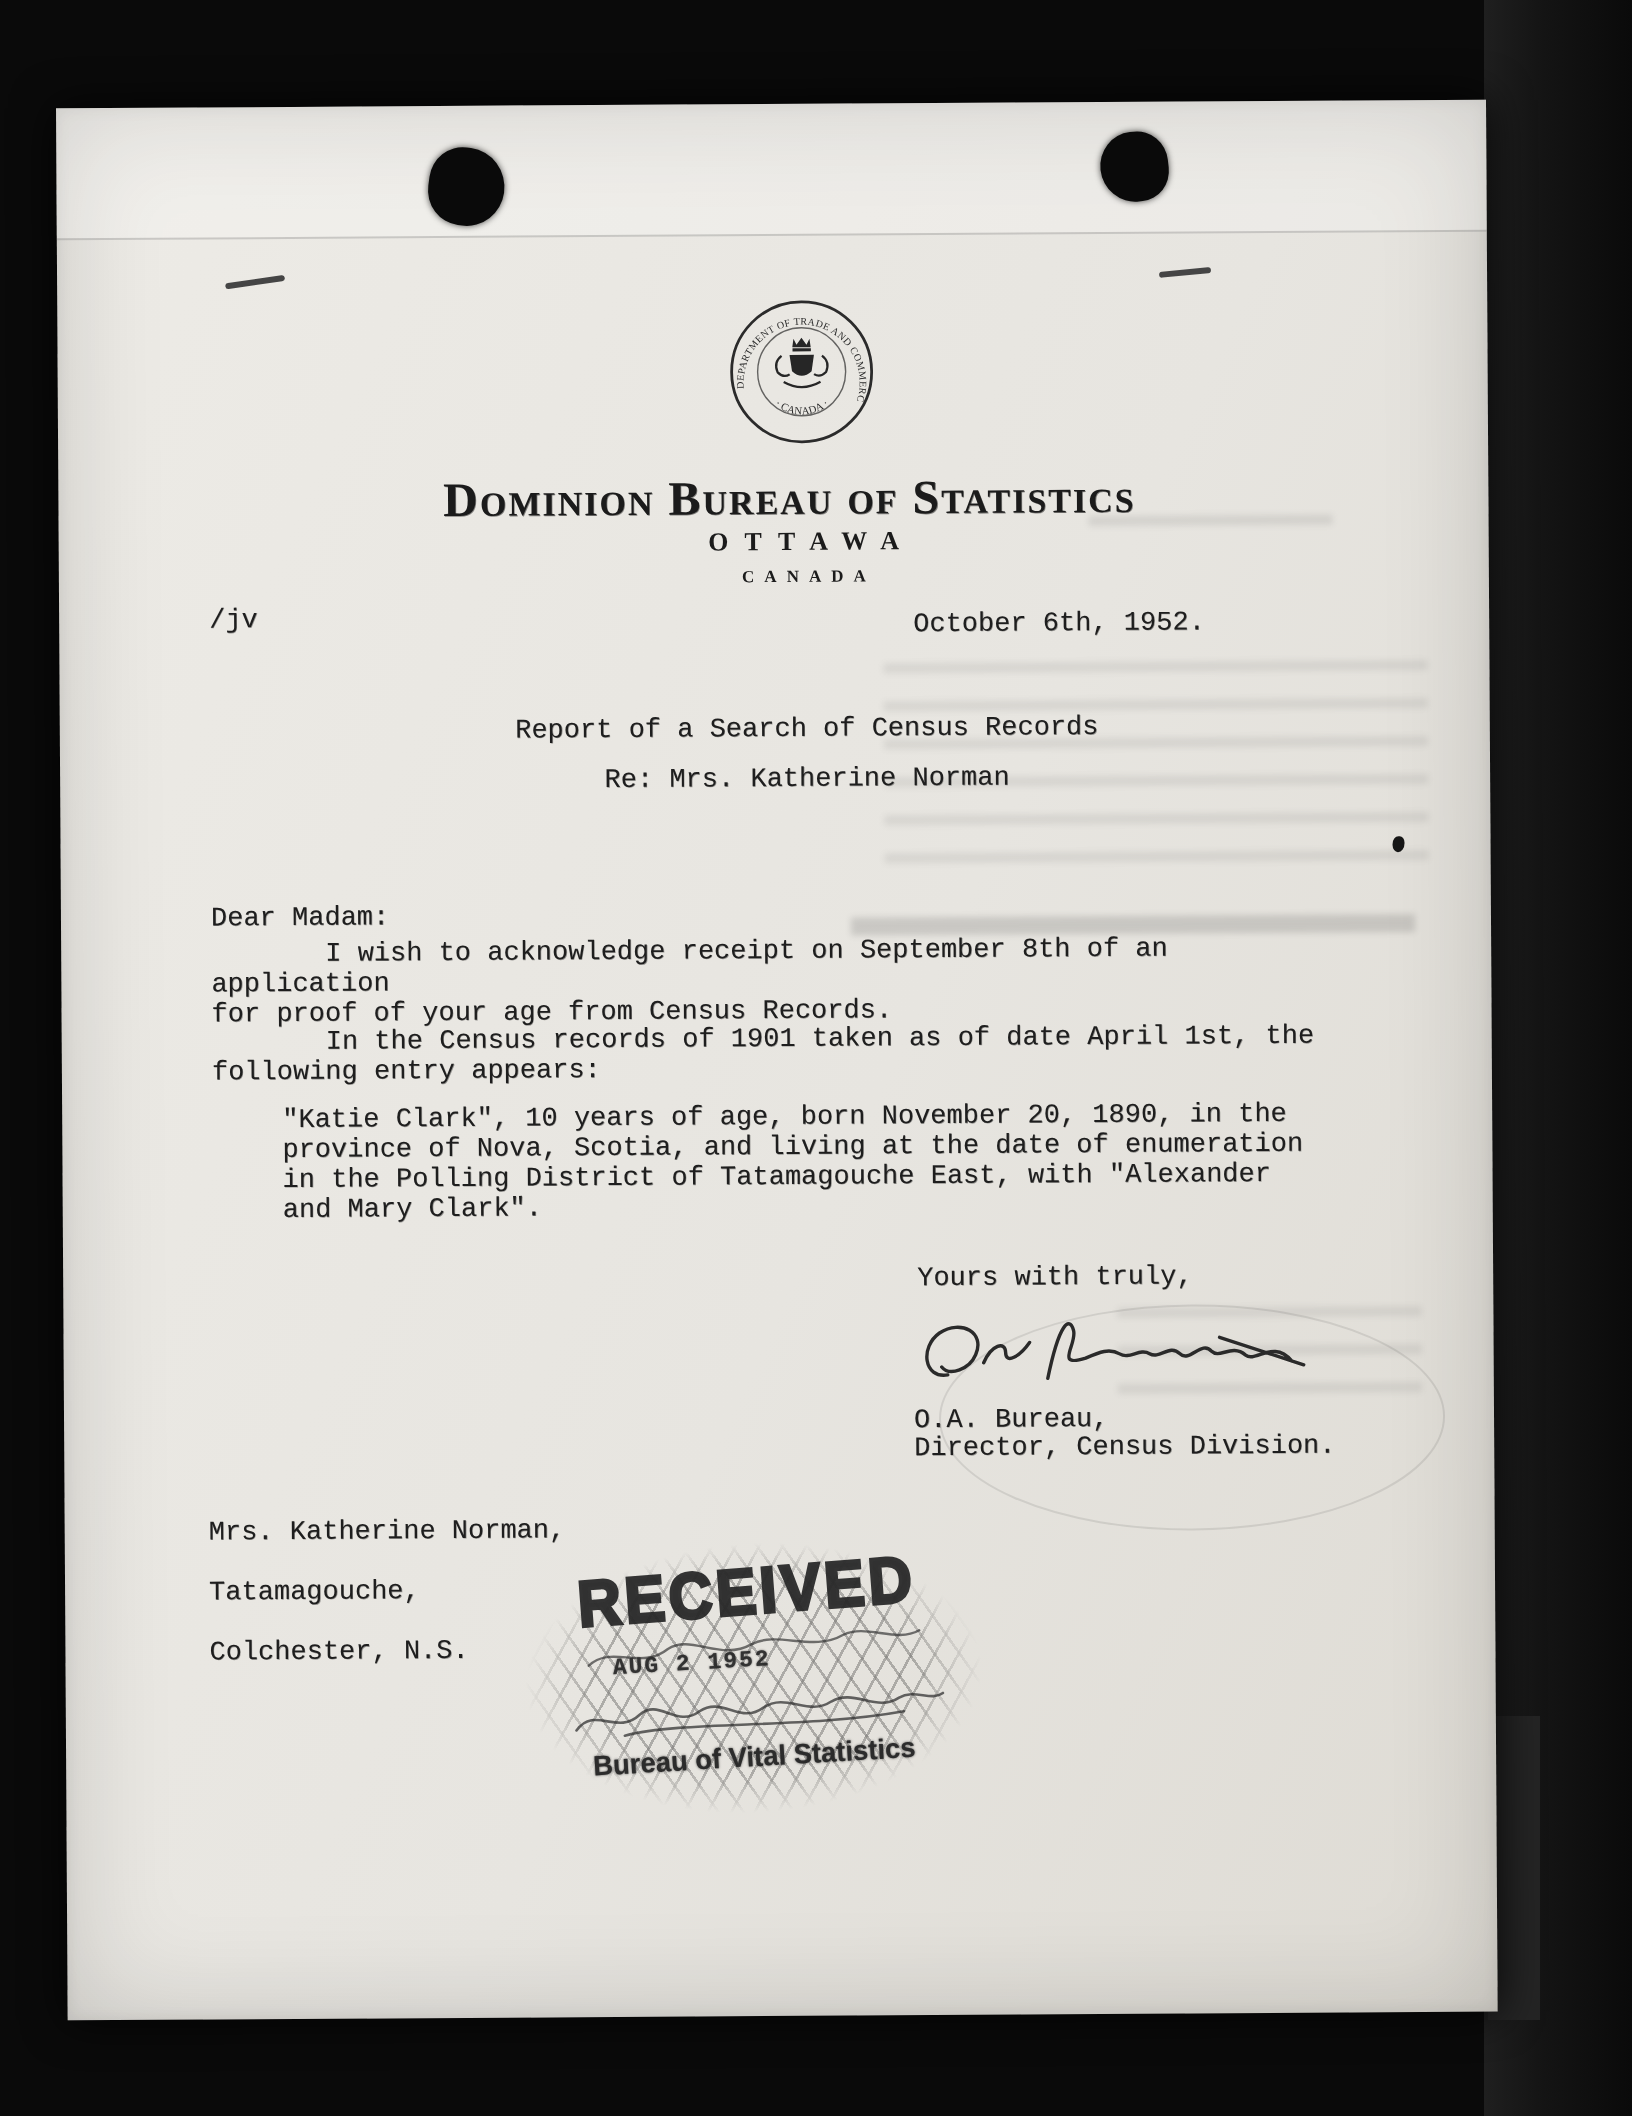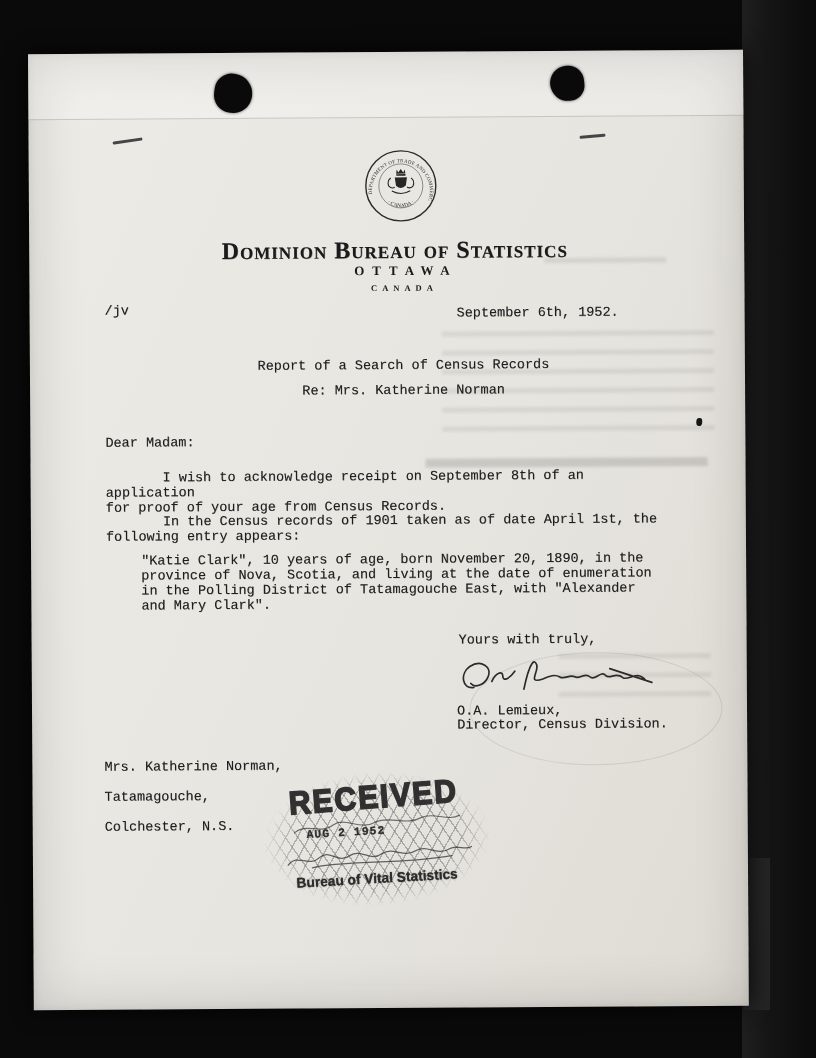--- a/index.html
+++ b/index.html
@@ -36,21 +36,21 @@
   .country{top:231px;left:15px;font-family:"Liberation Serif",serif;font-weight:700;
     font-size:8.5px;letter-spacing:5px;text-indent:5px;}
 
   .type{position:absolute;font-family:"Liberation Mono","DejaVu Sans Mono",monospace;
     font-size:13.5px;line-height:15px;color:#1e1e1e;white-space:pre-line;
     text-shadow:0.3px 0.3px 0 rgba(20,20,20,0.4);}
   .ref{left:75px;top:250px;}
   .date{left:427px;top:254px;}
   .subject{left:16px;top:306px;width:715px;text-align:center;}
   .subject-re{left:16px;top:331px;width:715px;text-align:center;}
-  .salutation{left:75px;top:382px;}
+  .salutation{left:75px;top:399px;}
   .para1{left:75px;top:417px;width:560px;text-indent:57px;}
   .para2{left:75px;top:461px;width:560px;text-indent:57px;}
   .quote{left:110px;top:500px;width:545px;}
   .closing{left:427px;top:581px;}
   .signame{left:425px;top:652px;}
   .sigtitle{left:425px;top:666px;}
   .recipient{left:72px;top:691px;}
 
   .signature-svg{position:absolute;left:420px;top:598px;width:205px;height:56px;}
   .sig-oval{position:absolute;left:432px;top:593px;width:265px;height:130px;opacity:0.35;}
@@ -129,21 +129,21 @@
         <path d="M56.2,38 q4.2,3.2 2,8.2 q-3,3 -6,1" fill="none" stroke="#262626" stroke-width="1.1"></path>
         <path d="M37,51 q9.2,5.2 18.4,0" fill="none" stroke="#262626" stroke-width="1.1"></path>
       </g>
     </svg>
 
     <div class="lh-center bureau-title">Dominion Bureau of Statistics</div>
     <div class="lh-center city">OTTAWA</div>
     <div class="lh-center country">CANADA</div>
 
     <div class="type ref">/jv</div>
-    <div class="type date">September 6th, 1952.</div>
+    <div class="type date">October 6th, 1952.</div>
 
     <div class="type subject">Report of a Search of Census Records</div>
     <div class="type subject-re">Re: Mrs. Katherine Norman</div>
 
     <div class="type salutation">Dear Madam:</div>
     <div class="type para1">I wish to acknowledge receipt on September 8th of an application
 for proof of your age from Census Records.</div>
     <div class="type para2">In the Census records of 1901 taken as of date April 1st, the
 following entry appears:</div>
     <div class="type quote">"Katie Clark", 10 years of age, born November 20, 1890, in the
@@ -160,21 +160,21 @@
     <svg class="signature-svg" viewBox="0 0 205 56">
       <path d="M22,38 C10,40 8,24 18,17 C29,10 41,17 36,28 C33,35 23,39 19,34
                M40,32 C44,23 51,21 51,27 C51,33 58,29 63,22
                M72,40 C78,12 83,9 85,16 C87,23 75,35 91,30
                C98,27 103,25 108,28 C113,31 118,25 123,28
                C128,31 133,23 138,28 C143,33 149,21 154,27
                C158,31 164,23 171,29 C176,33 185,21 194,32
                M158,20 L200,34" stroke="#2a2a2a" stroke-width="1.7" fill="none" stroke-linecap="round" stroke-linejoin="round"></path>
     </svg>
 
-    <div class="type signame">O.A. Lemieux,</div>
+    <div class="type signame">O.A. Bureau,</div>
     <div class="type sigtitle">Director, Census Division.</div>
 
     <div class="type recipient">
       <div>Mrs. Katherine Norman,</div>
       <div>Tatamagouche,</div>
       <div>Colchester, N.S.</div>
     </div>
 
     <div class="stamp">
       <div class="stamp-received">RECEIVED</div>

